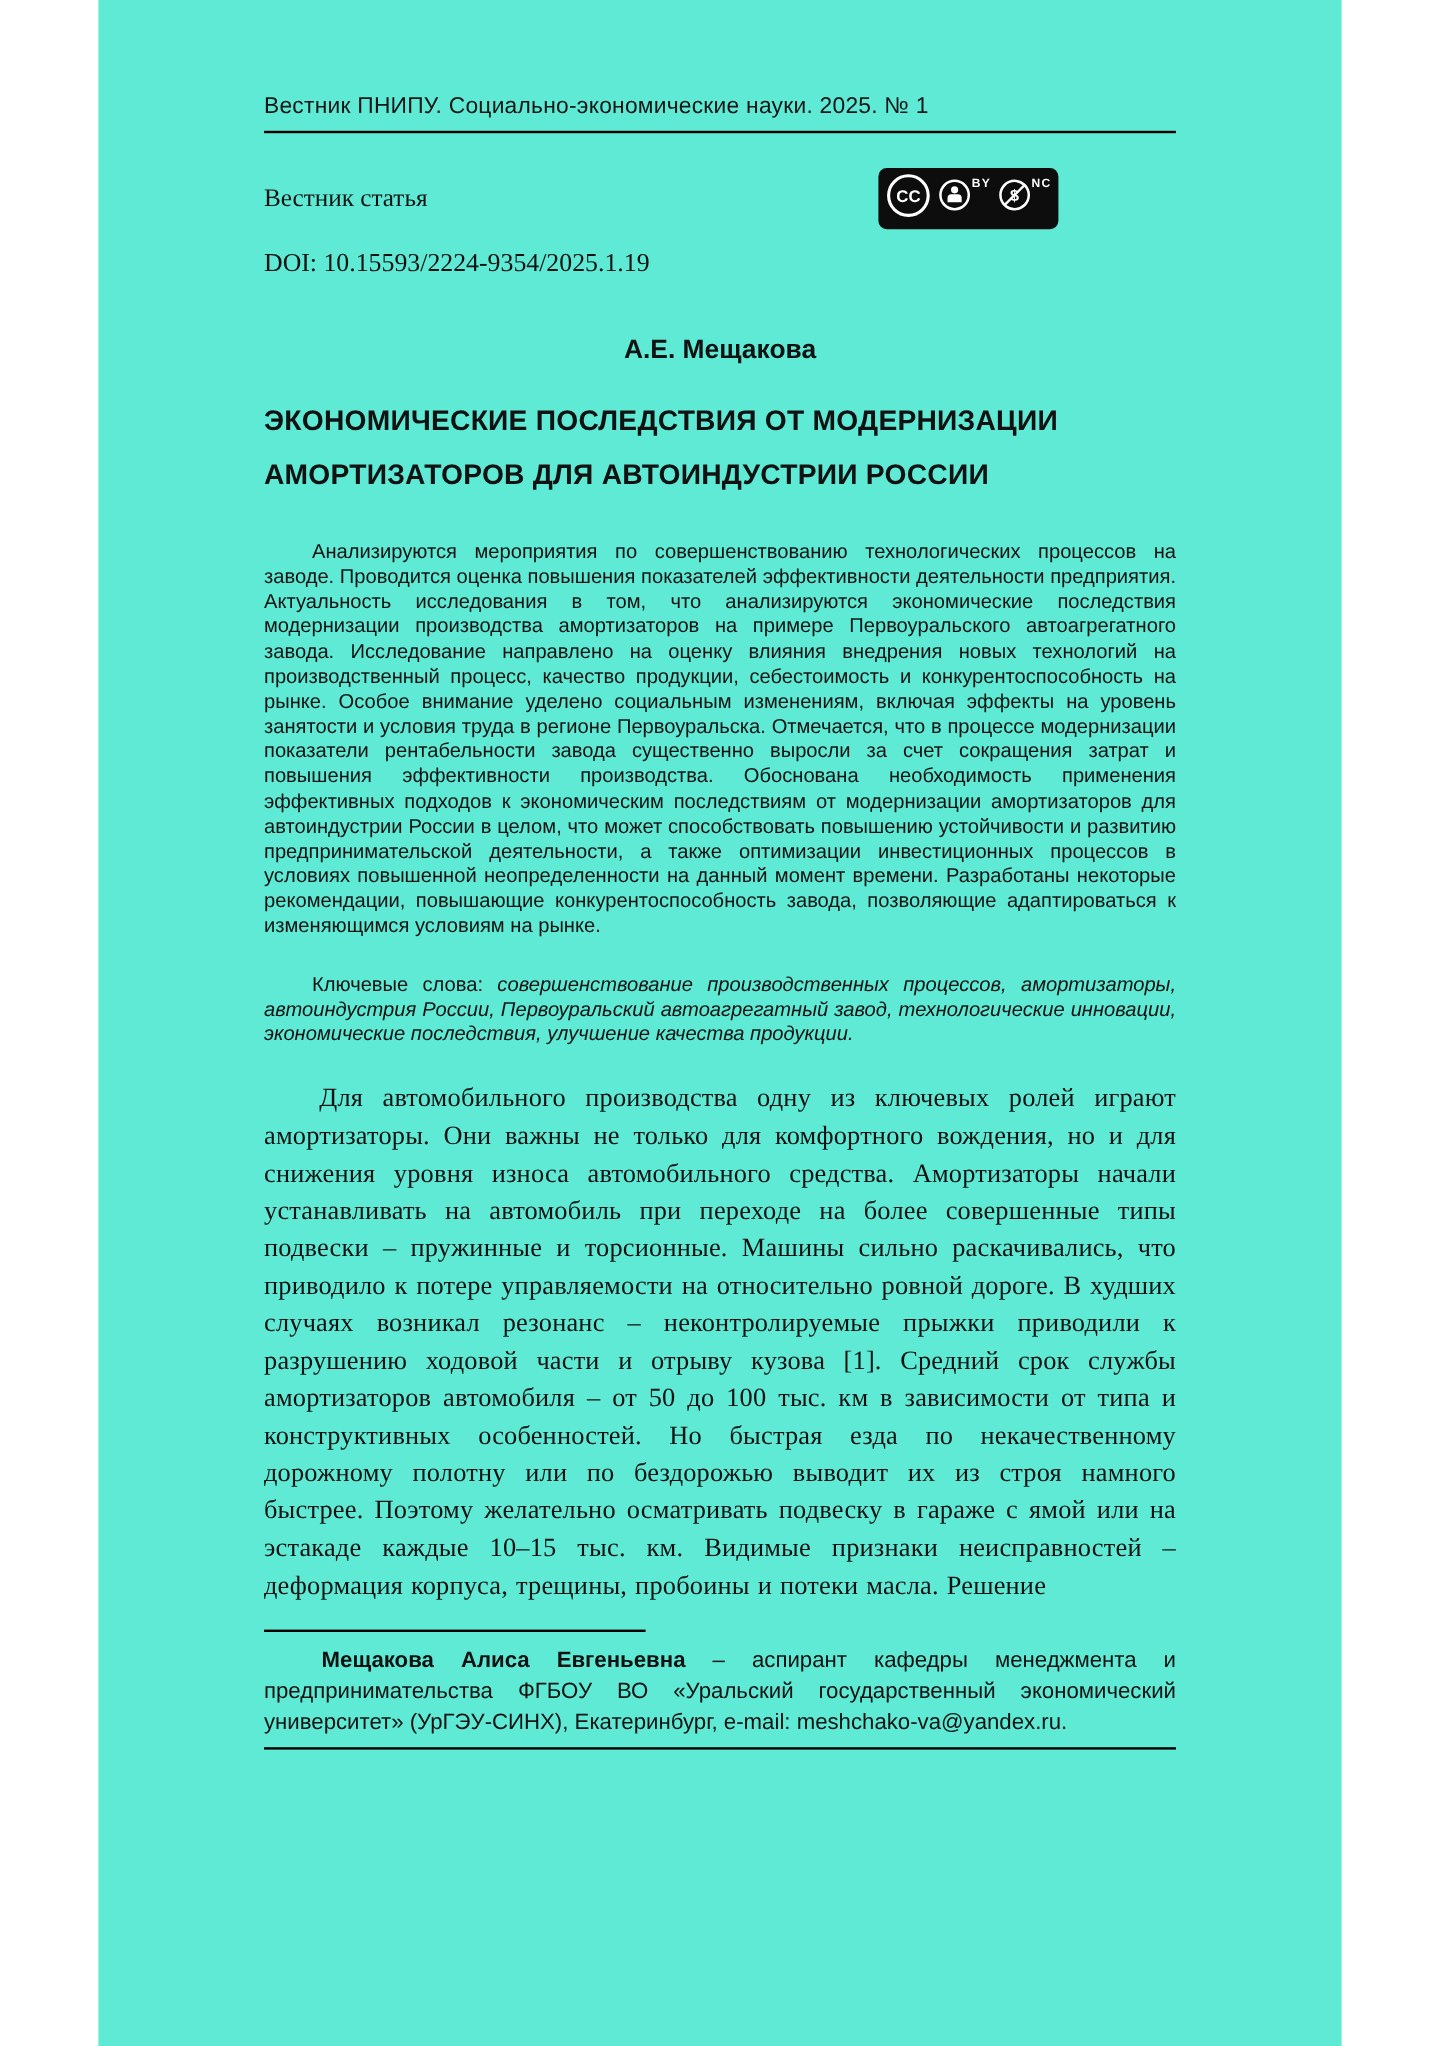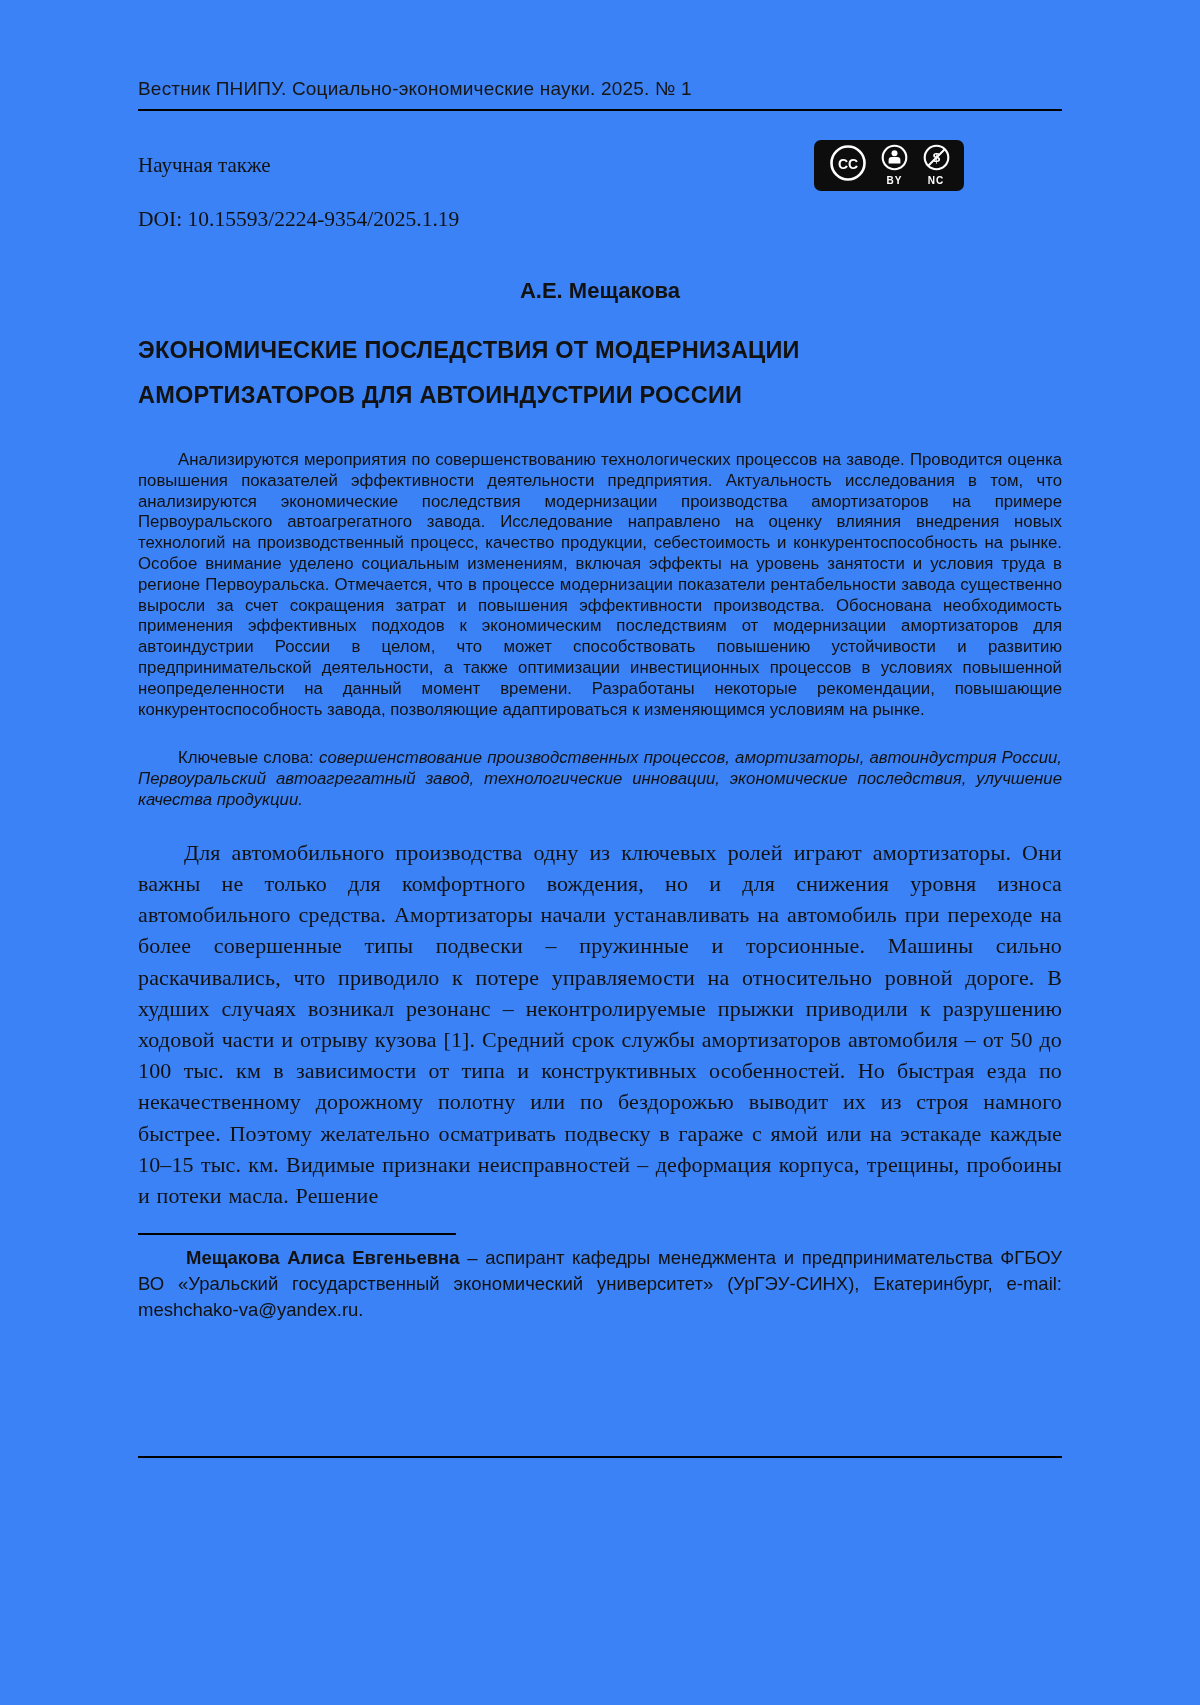--- a/index.html
+++ b/index.html
@@ -1,22 +1,22 @@
 <!DOCTYPE html>
 <html lang="ru"><head>
 <meta charset="utf-8">
 <style>
   * { margin: 0; padding: 0; box-sizing: border-box; }
   html, body { background: #ffffff; }
   .page {
     position: relative;
-    width: 1200px;
+    width: 1036px;
     height: 1705px;
     margin: 0 auto;
-    background: #3b82f6;
+    background: #5eead4;
     color: #121212;
     padding: 78px 138px 0 138px;
     overflow: hidden;
     font-family: "Liberation Serif", serif;
   }
 
   
   .journal-header {
     font-family: "Liberation Sans", sans-serif;
     font-size: 19px;
@@ -48,22 +48,22 @@
     background: #0d0d0d;
     border-radius: 7px;
     display: flex;
     align-items: center;
     justify-content: space-evenly;
     margin-right: 98px;
     flex: 0 0 auto;
   }
   .cc-col {
     display: flex;
-    flex-direction: column;
-    align-items: center;
+    flex-direction: row;
+    align-items: flex-start;
     gap: 1px;
   }
   .cc-label {
     font-family: "Liberation Sans", sans-serif;
     font-size: 10px;
     font-weight: bold;
     color: #fff;
     letter-spacing: 1px;
     line-height: 10px;
   }
@@ -167,21 +167,21 @@
 </style>
 </head>
 <body>
 
 <div class="page">
 
   <div class="journal-header">Вестник ПНИПУ. Социально-экономические науки. 2025. № 1</div>
   <hr class="header-rule">
 
   <div class="meta-row">
-    <div class="article-type">Научная также</div>
+    <div class="article-type">Вестник статья</div>
 
     <div class="cc-badge">
       <span>
         <svg width="38" height="38" viewBox="0 0 38 38">
           <circle cx="19" cy="19" r="16.5" fill="none" stroke="#ffffff" stroke-width="2.6"></circle>
           <text x="19" y="24.5" text-anchor="middle" font-family="Liberation Sans, sans-serif" font-size="14" font-weight="bold" fill="#ffffff">CC</text>
         </svg>
       </span>
       <span class="cc-col">
         <span>

